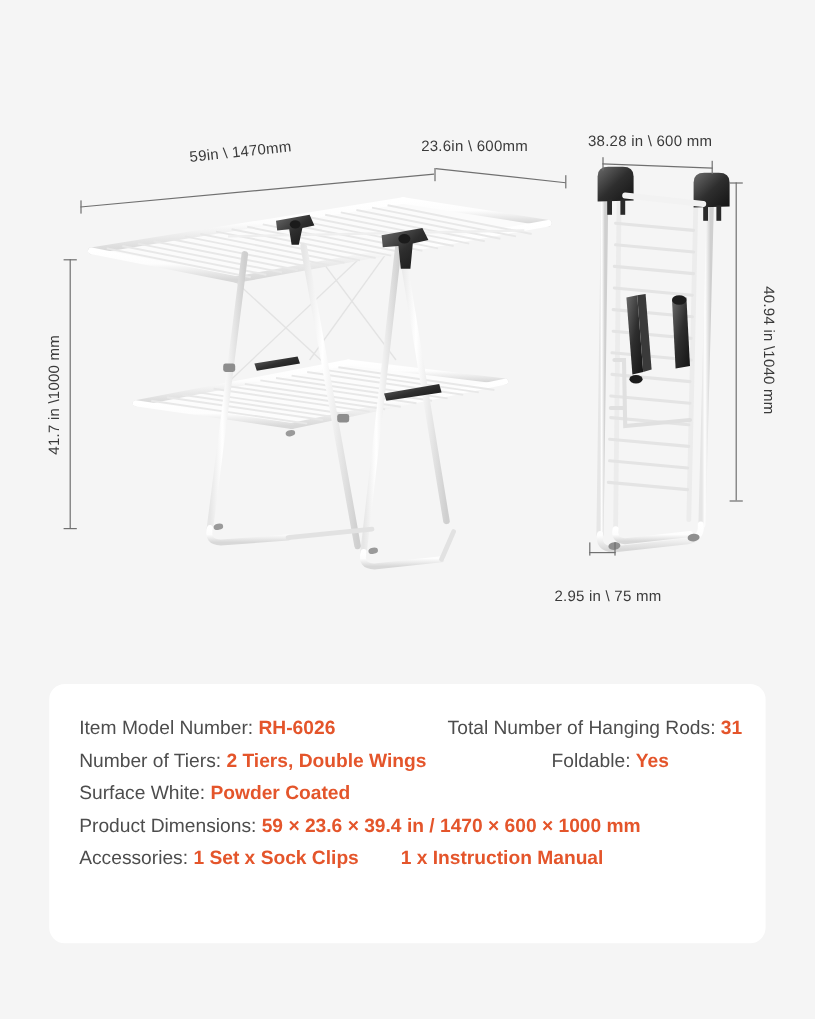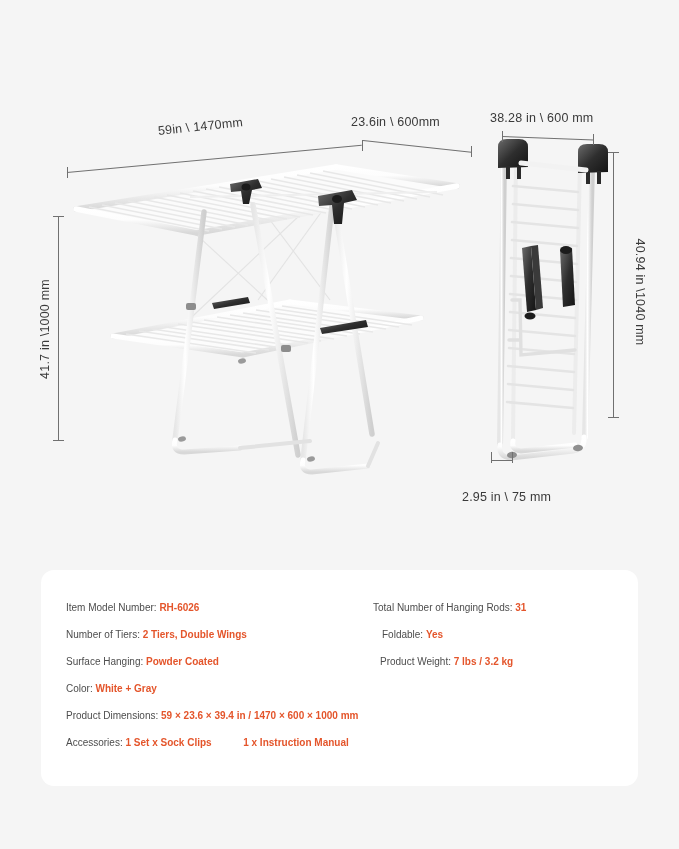--- a/index.html
+++ b/index.html
@@ -29,24 +29,24 @@
 
   
   .card{
     position:absolute;left:41px;top:570px;width:597px;height:216px;
     background:#ffffff;border-radius:13px;
   }
   .col{position:absolute;}
   .col-left{left:25px;top:24px;width:320px;}
   .col-right{left:332px;top:24px;width:262px;}
   .row{
-    font-size:10px;color:#4d4d4d;line-height:27px;white-space:nowrap;
+    font-size:16px;color:#4d4d4d;line-height:27px;white-space:nowrap;
   }
   .row .val{color:#e4552b;font-weight:bold;}
-  .row.ind1{padding-left:9px;}
+  .row.ind1{padding-left:9px;text-align:center;}
   .row.ind2{padding-left:7px;}
   .row .gap{display:inline-block;width:26px;}
 </style>
 </head>
 <body>
 
 <div class="page">
 
   <div class="diagrams">
 
@@ -266,26 +266,22 @@
     <div class="col col-left">
       <div class="row">
         <span>Item Model Number:</span>
         <span class="val">RH-6026</span>
       </div>
       <div class="row">
         <span>Number of Tiers:</span>
         <span class="val">2 Tiers, Double Wings</span>
       </div>
       <div class="row">
-        <span>Surface Hanging:</span>
+        <span>Surface White:</span>
         <span class="val">Powder Coated</span>
-      </div>
-      <div class="row">
-        <span>Color:</span>
-        <span class="val">White + Gray</span>
       </div>
       <div class="row">
         <span>Product Dimensions:</span>
         <span class="val">59 × 23.6 × 39.4 in / 1470 × 600 × 1000 mm</span>
       </div>
       <div class="row">
         <span>Accessories:</span>
         <span class="val">1 Set x Sock Clips</span>
         <span class="gap"></span>
         <span class="val">1 x Instruction Manual</span>
@@ -294,20 +290,16 @@
 
     <div class="col col-right">
       <div class="row">
         <span>Total Number of Hanging Rods:</span>
         <span class="val">31</span>
       </div>
       <div class="row ind1">
         <span>Foldable:</span>
         <span class="val">Yes</span>
       </div>
-      <div class="row ind2">
-        <span>Product Weight:</span>
-        <span class="val">7 lbs / 3.2 kg</span>
-      </div>
     </div>
 
   </div>
 </div>
 
 </body></html>

